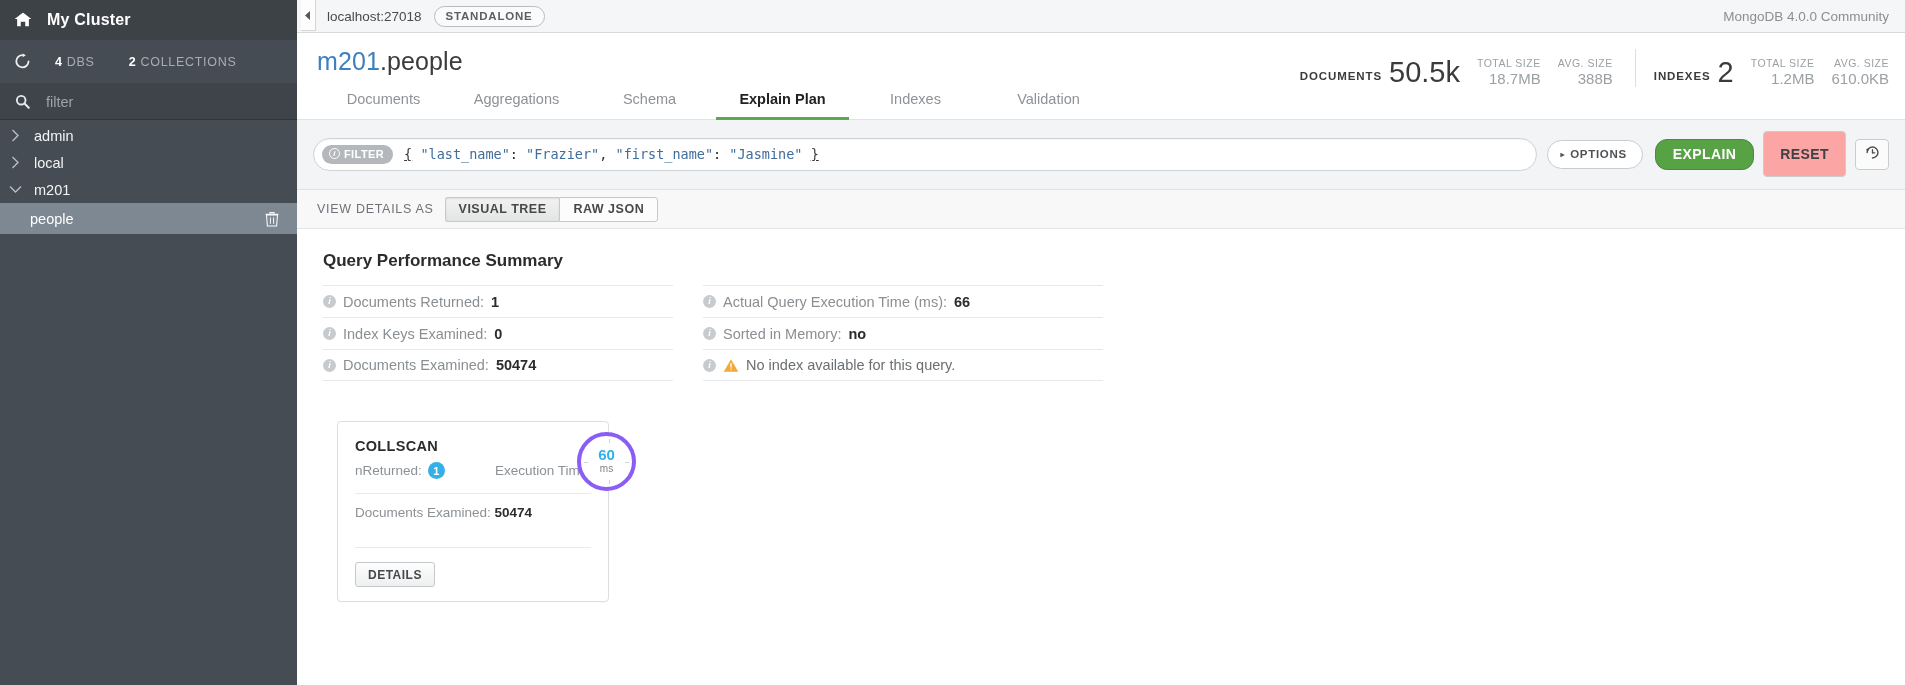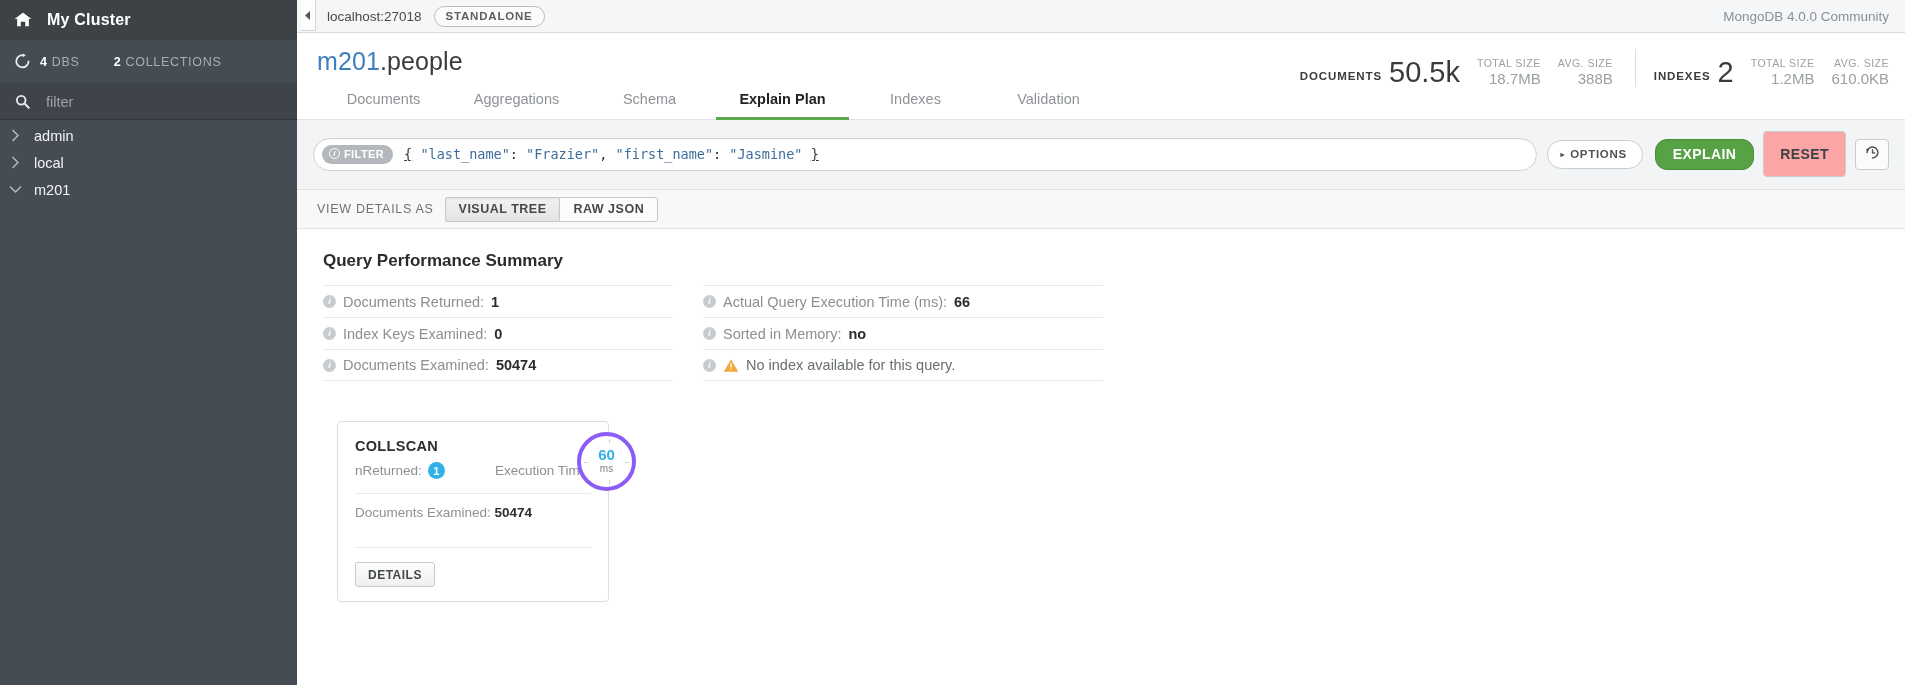--- a/index.html
+++ b/index.html
@@ -21,21 +21,21 @@
   }
   .sb-cluster {
     height: 40px; display: flex; align-items: center;
     padding: 0 0 0 14px; gap: 15px;
     background: #3d4247;
     font-size: 16px; font-weight: bold; letter-spacing: .2px;
   }
   .sb-home-icon { width: 18px; height: 18px; display:block; }
   .sb-refresh-row {
     height: 44px; display: flex; align-items: center;
-    padding-left: 14px; gap: 9px;
+    padding-left: 14px; gap: 24px;
     background: #464c54;
     border-bottom: 1px solid #3f444b;
   }
   .sb-refresh-icon { width: 17px; height: 17px; display:block; }
   .sb-counts { display: flex; gap: 34px; font-size: 12.5px; letter-spacing: .7px; }
   .sb-count b { font-weight: bold; color: #fff; }
   .sb-count span { color: #a9adb3; }
   .sb-filter-row {
     height: 36px; display: flex; align-items: center;
     padding-left: 15px; gap: 16px;
@@ -333,20 +333,32 @@
         </span>
         <span>local</span>
       </div>
       <div class="sb-db">
         <span class="sb-chev">
           <svg width="13" height="9" viewBox="0 0 13 9">
               <path d="M1 1.5 L6.5 7 L12 1.5" fill="none" stroke="#b9bdc2" stroke-width="1.4"></path>
             </svg>
         </span>
         <span>m201</span>
+      </div>
+      <div class="sb-coll">
+        <span>people</span>
+        <span>
+          <svg class="sb-trash" viewBox="0 0 14 16">
+              <path d="M1.5 4 H12.5 L11.6 15 H2.4 Z" fill="none" stroke="#ffffff" stroke-width="1.1"></path>
+              <line x1="0.6" y1="3.4" x2="13.4" y2="3.4" stroke="#ffffff" stroke-width="1.3"></line>
+              <path d="M5 3.2 V1.6 H9 V3.2" fill="none" stroke="#ffffff" stroke-width="1.1"></path>
+              <line x1="5.4" y1="6.4" x2="5.4" y2="12.8" stroke="#ffffff" stroke-width="1"></line>
+              <line x1="8.6" y1="6.4" x2="8.6" y2="12.8" stroke="#ffffff" stroke-width="1"></line>
+            </svg>
+        </span>
       </div>
     </div>
   </div>
 
   <div class="main">
 
     <div class="topbar">
       <div class="collapse-btn">
         <span>
           <svg width="6" height="9" viewBox="0 0 6 9">

